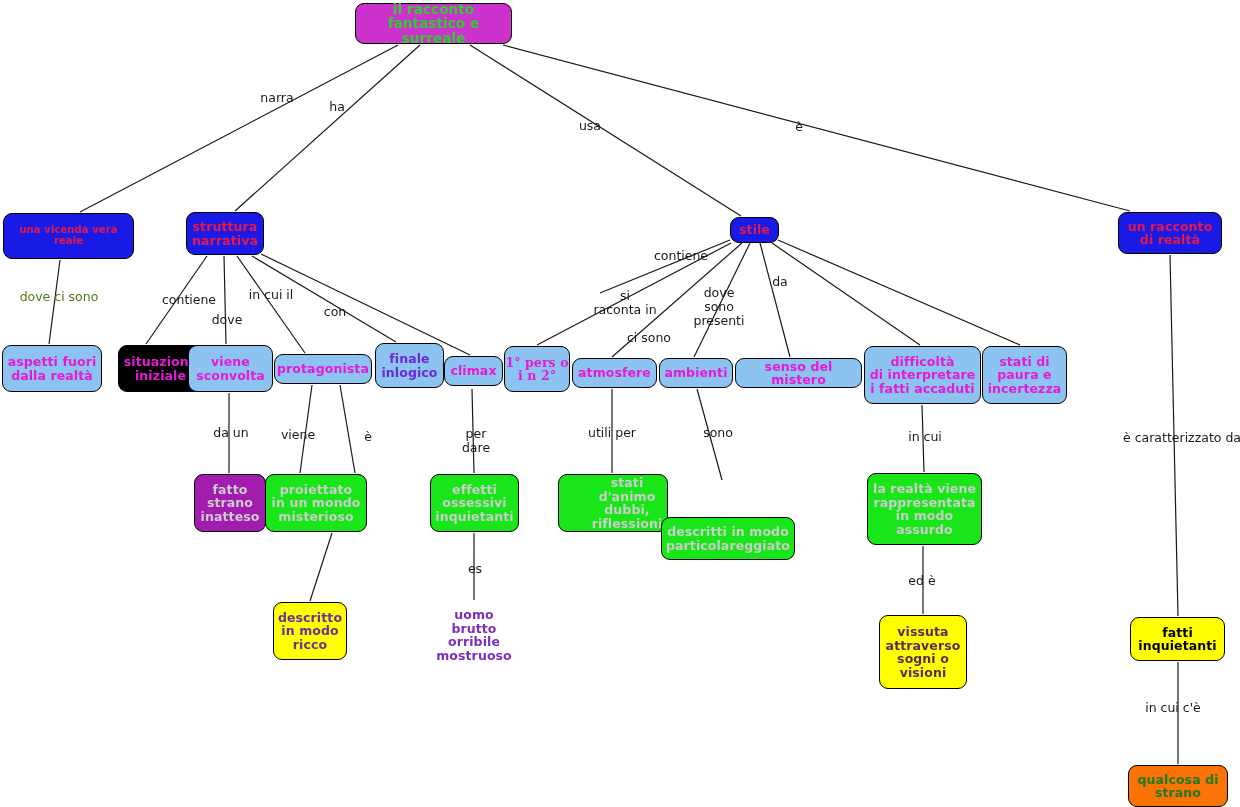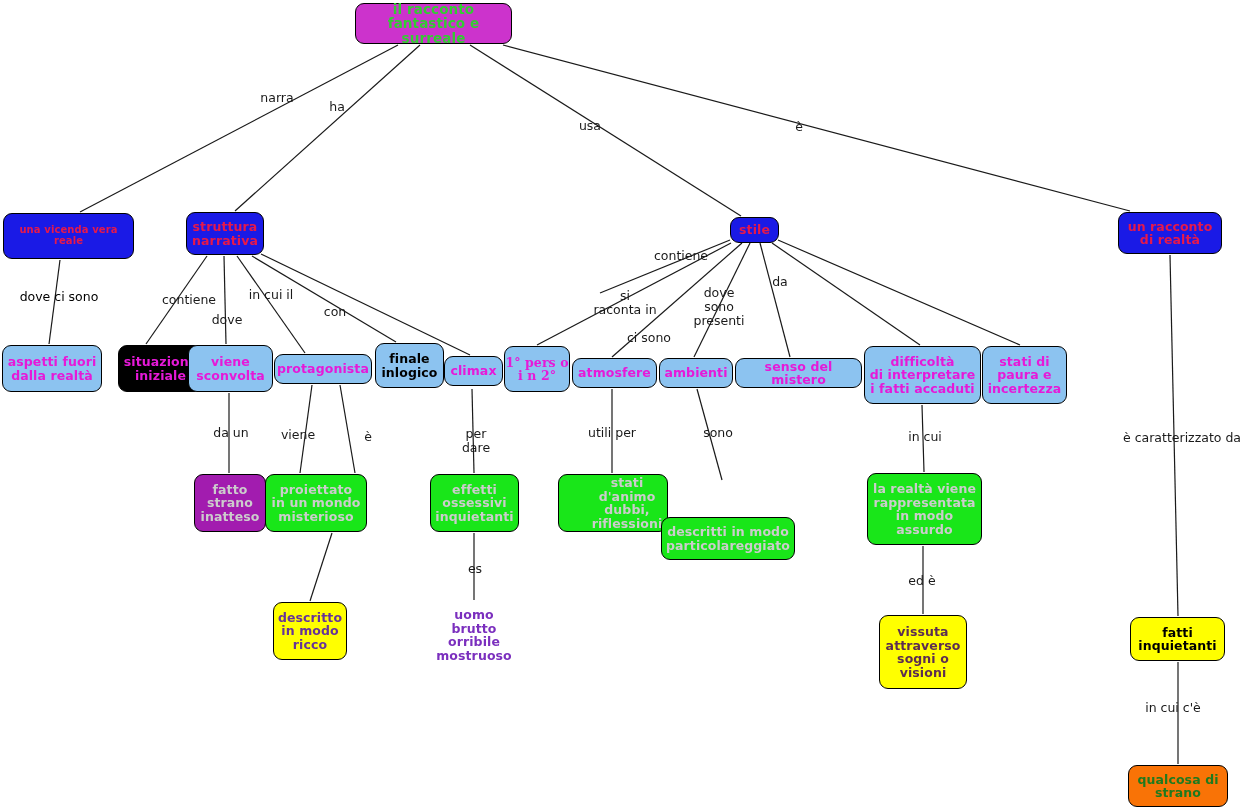--- a/index.html
+++ b/index.html
@@ -95,21 +95,21 @@
       <line x1="474" y1="533" x2="474" y2="600" stroke="#1a1a1a"></line>
       <line x1="923" y1="546" x2="923" y2="614" stroke="#1a1a1a"></line>
       <line x1="1170" y1="255" x2="1178" y2="616" stroke="#1a1a1a"></line>
       <line x1="1178" y1="662" x2="1178" y2="764" stroke="#1a1a1a"></line>
     </svg>
   <div id="edge-label-layer">
       <div class="edge-label" style="left: 252px; top: 91px; width: 50px; color: rgb(26, 26, 26);">narra</div>
       <div class="edge-label" style="left: 323px; top: 100px; width: 28px; color: rgb(26, 26, 26);">ha</div>
       <div class="edge-label" style="left: 573px; top: 119px; width: 34px; color: rgb(26, 26, 26);">usa</div>
       <div class="edge-label" style="left: 790px; top: 120px; width: 18px; color: rgb(26, 26, 26);">è</div>
-      <div class="edge-label" style="left: 14px; top: 290px; width: 90px; color: #000000;">dove ci sono</div>
+      <div class="edge-label" style="left: 14px; top: 290px; width: 90px; color: #4d7c0f;">dove ci sono</div>
       <div class="edge-label" style="left: 158px; top: 293px; width: 62px; color: rgb(26, 26, 26);">contiene</div>
       <div class="edge-label" style="left: 206px; top: 313px; width: 42px; color: rgb(26, 26, 26);">dove</div>
       <div class="edge-label" style="left: 245px; top: 288px; width: 52px; color: rgb(26, 26, 26);">in cui il</div>
       <div class="edge-label" style="left: 319px; top: 305px; width: 32px; color: rgb(26, 26, 26);">con</div>
       <div class="edge-label" style="left: 650px; top: 249px; width: 62px; color: rgb(26, 26, 26);">contiene</div>
       <div class="edge-label" style="left: 587px; top: 289px; width: 76px; color: rgb(26, 26, 26);">si
 raconta in</div>
       <div class="edge-label" style="left: 622px; top: 331px; width: 54px; color: rgb(26, 26, 26);">ci sono</div>
       <div class="edge-label" style="left: 688px; top: 286px; width: 62px; color: rgb(26, 26, 26);">dove
 sono
@@ -138,21 +138,21 @@
       <div class="node" style="left: 730px; top: 217px; width: 49px; height: 26px; font-size: 12.5px; color: rgb(230, 25, 75); background: rgb(26, 26, 230);">stile</div>
       <div class="node" style="left: 1118px; top: 212px; width: 104px; height: 42px; font-size: 12.5px; color: rgb(230, 25, 75); background: rgb(26, 26, 230);">un racconto
 di realtà</div>
       <div class="node" style="left: 2px; top: 345px; width: 100px; height: 47px; font-size: 12.5px; color: rgb(230, 25, 216); background: rgb(140, 195, 240);">aspetti fuori
 dalla realtà</div>
       <div class="node" style="left: 102px; top: 345px; width: 85px; height: 47px; font-size: 12.5px; color: rgb(230, 25, 216); background: #000000; margin-left: 16px;">situazione
 iniziale</div>
       <div class="node" style="left: 188px; top: 345px; width: 85px; height: 47px; font-size: 12.5px; color: rgb(230, 25, 216); background: rgb(140, 195, 240);">viene
 sconvolta</div>
       <div class="node" style="left: 274px; top: 354px; width: 98px; height: 30px; font-size: 12.5px; color: rgb(230, 25, 216); background: rgb(140, 195, 240);">protagonista</div>
-      <div class="node" style="left: 375px; top: 343px; width: 69px; height: 45px; font-size: 12.5px; color: #000000; background: rgb(140, 195, 240);">finale
+      <div class="node" style="left: 375px; top: 343px; width: 69px; height: 45px; font-size: 12.5px; color: #6d28d9; background: rgb(140, 195, 240);">finale
 inlogico</div>
       <div class="node" style="left: 444px; top: 356px; width: 59px; height: 30px; font-size: 12.5px; color: rgb(230, 25, 216); background: rgb(140, 195, 240);">climax</div>
       <div class="node serif" style="left: 504px; top: 346px; width: 66px; height: 46px; font-size: 12.5px; color: rgb(230, 25, 216); background: rgb(140, 195, 240);">1° pers o
 i n 2°</div>
       <div class="node" style="left: 572px; top: 358px; width: 85px; height: 30px; font-size: 12.5px; color: rgb(230, 25, 216); background: rgb(140, 195, 240);">atmosfere</div>
       <div class="node" style="left: 659px; top: 358px; width: 74px; height: 30px; font-size: 12.5px; color: rgb(230, 25, 216); background: rgb(140, 195, 240);">ambienti</div>
       <div class="node" style="left: 735px; top: 358px; width: 127px; height: 30px; font-size: 12.5px; color: rgb(230, 25, 216); background: rgb(140, 195, 240);">senso del mistero</div>
       <div class="node" style="left: 864px; top: 346px; width: 117px; height: 58px; font-size: 12.5px; color: rgb(230, 25, 216); background: rgb(140, 195, 240);">difficoltà
 di interpretare
 i fatti accaduti</div>

